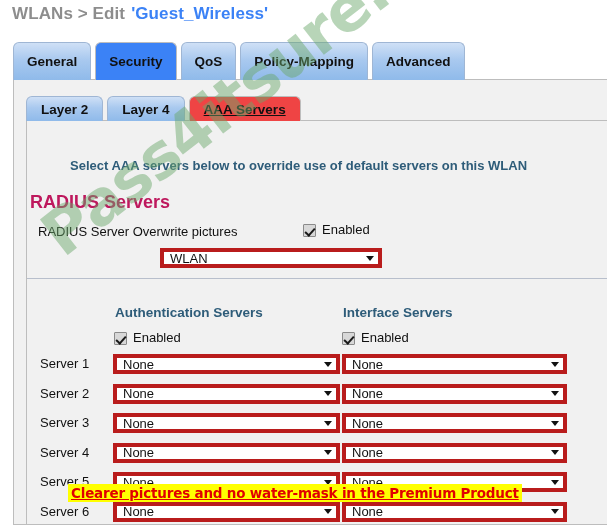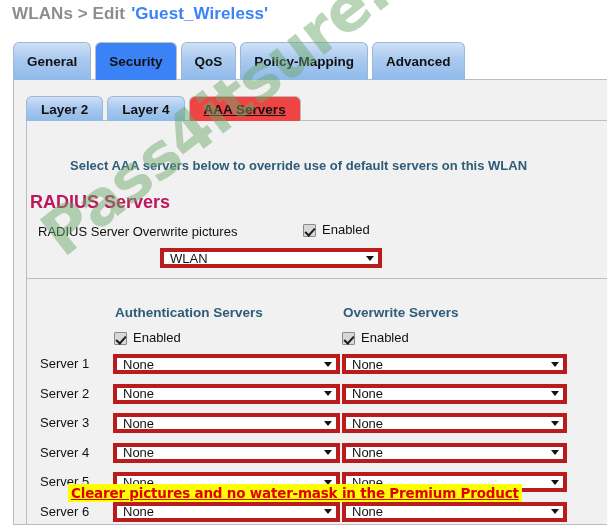--- a/index.html
+++ b/index.html
@@ -352,21 +352,21 @@
     <div class="cbx-text txt-overwrite">Enabled</div>
 
     <div class="sel sel-priority">
       <span class="sel-val">WLAN</span>
       <span class="sel-arrow"></span>
     </div>
 
     <div class="divider"></div>
 
     <div class="col-head col-head-auth">Authentication Servers</div>
-    <div class="col-head col-head-acct">Overwrite Servers</div>
+    <div class="col-head col-head-acct">Interface Servers</div>
 
     <div class="cbx cbx-auth"></div>
     <div class="cbx-text txt-auth-en">Enabled</div>
     <div class="cbx cbx-acct"></div>
     <div class="cbx-text txt-acct-en">Enabled</div>
 
     <div id="server-rows">
         <div class="srv-label" style="top: 356px;">Server 1</div>
         <div class="sel sel-auth" style="top: 354px;">
           <span class="sel-val">None</span>

